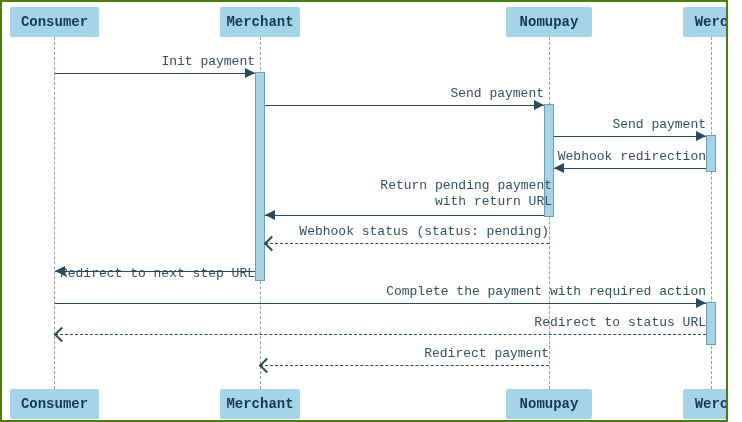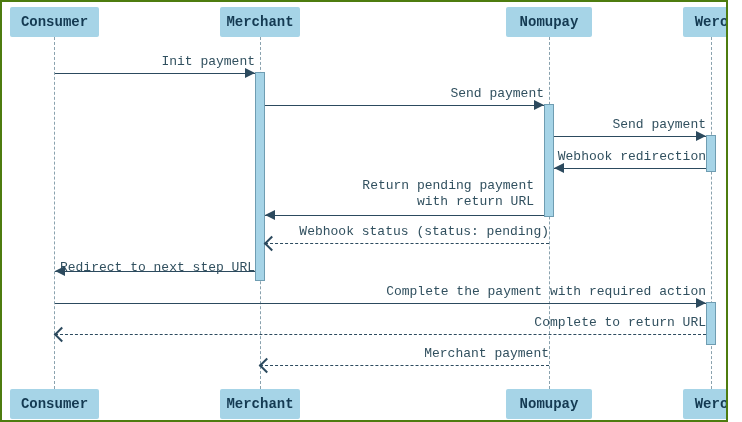--- a/index.html
+++ b/index.html
@@ -78,49 +78,49 @@
     <div class="head fr" style="left:694px;top:129px"></div>
   </div>
 
   <div>
     <div class="msg-label" style="left:552px;top:147px;width:152px">Webhook redirection</div>
     <div class="line" style="left:552px;top:166px;width:152px"></div>
     <div class="head fl" style="left:552px;top:161px"></div>
   </div>
 
   <div>
-    <div class="msg-label" style="left:253px;top:176px;width:279px">Return pending payment
+    <div class="msg-label" style="left:271px;top:176px;width:279px">Return pending payment
 with return URL</div>
     <div class="line" style="left:263px;top:213px;width:279px"></div>
     <div class="head fl" style="left:263px;top:208px"></div>
   </div>
 
   <div>
     <div class="msg-label" style="left:263px;top:222px;width:284px">Webhook status (status: pending)</div>
     <div class="line dashed" style="left:263px;top:241px;width:284px"></div>
     <div class="head ol" style="left:264px;top:236px"></div>
   </div>
 
   <div>
-    <div class="msg-label" style="left:53px;top:258px;width:200px">Redirect to next step URL</div>
+    <div class="msg-label" style="left:53px;top:264px;width:200px">Redirect to next step URL</div>
     <div class="line" style="left:53px;top:269px;width:200px"></div>
     <div class="head fl" style="left:53px;top:264px"></div>
   </div>
 
   <div>
     <div class="msg-label" style="left:53px;top:282px;width:651px">Complete the payment with required action</div>
     <div class="line" style="left:53px;top:301px;width:651px"></div>
     <div class="head fr" style="left:694px;top:296px"></div>
   </div>
 
   <div>
-    <div class="msg-label" style="left:53px;top:313px;width:651px">Complete to return URL</div>
+    <div class="msg-label" style="left:53px;top:313px;width:651px">Redirect to status URL</div>
     <div class="line dashed" style="left:53px;top:332px;width:651px"></div>
     <div class="head ol" style="left:54px;top:327px"></div>
   </div>
 
   <div>
-    <div class="msg-label" style="left:258px;top:344px;width:289px">Merchant payment</div>
+    <div class="msg-label" style="left:258px;top:344px;width:289px">Redirect payment</div>
     <div class="line dashed" style="left:258px;top:363px;width:289px"></div>
     <div class="head ol" style="left:259px;top:358px"></div>
   </div>
 
 </div>
 
 </body></html>

